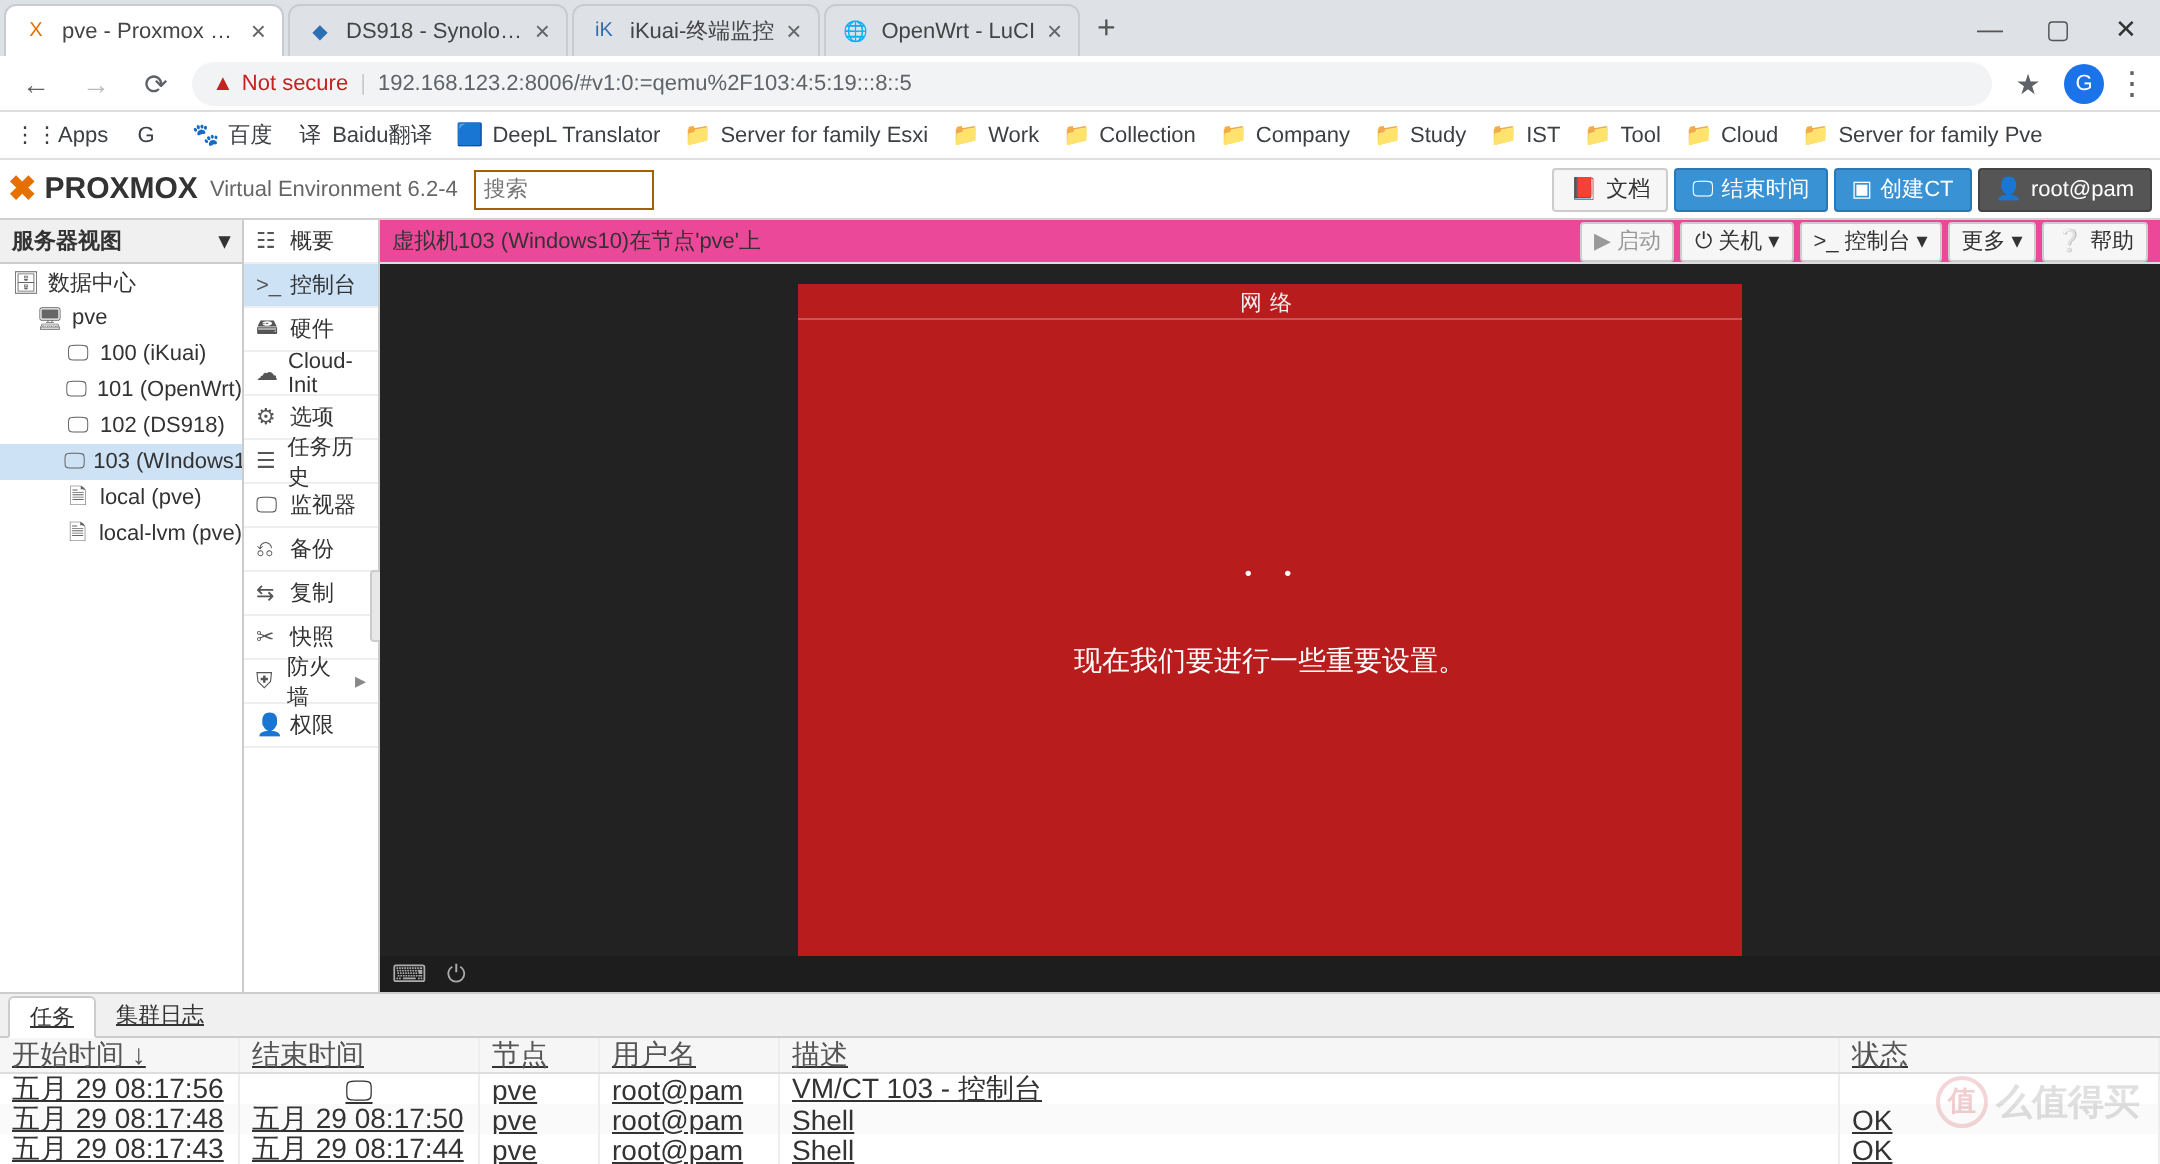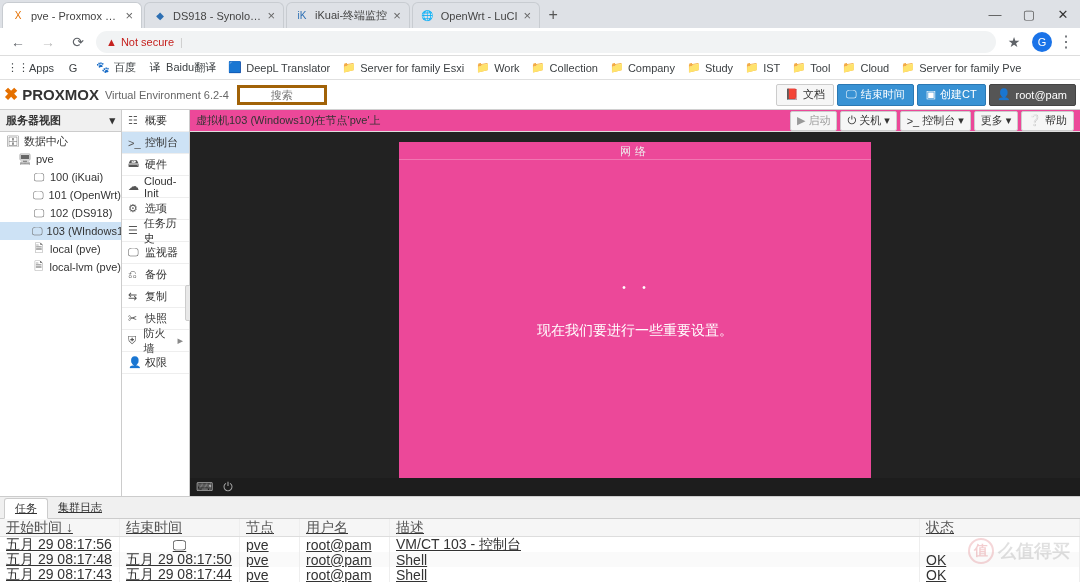--- a/index.html
+++ b/index.html
@@ -29,21 +29,21 @@
 .bookmarks { height: 24px; background: #fff; display: flex; align-items: center; padding: 0 6px; gap: 2px; border-bottom: 1px solid #e0e0e0; }
 .bm { padding: 2px 5px; display: flex; align-items: center; gap: 4px; font-size: 11px; color: #3c4043; cursor: pointer; border-radius: 3px; white-space: nowrap; }
 .bm .fico { width: 14px; height: 14px; display: inline-flex; align-items: center; justify-content: center; }
 .folder { color: #f4b400; }
 
 
 .pve-head { height: 30px; background: #fff; border-bottom: 1px solid #d0d0d0; display: flex; align-items: center; padding: 0 4px; }
 .pve-logo { display: flex; align-items: center; gap: 4px; font-size: 15px; font-weight: 700; color: #333; margin-right: 6px; }
 .pve-x { color: #e57000; font-size: 17px; font-weight: 900; }
 .pve-ver { font-size: 11px; color: #666; margin-right: 8px; }
-.pve-search { height: 20px; width: 90px; border: 3px solid #a16207; padding: 0 4px; font-size: 11px; text-align: center; }
+.pve-search { height: 20px; width: 90px; border: 1px solid #a16207; padding: 0 4px; font-size: 11px; }
 .pve-head-btns { margin-left: auto; display: flex; gap: 3px; }
 .pve-btn { height: 22px; padding: 0 8px; border: 1px solid #ccc; background: #f6f6f6; display: flex; align-items: center; gap: 4px; font-size: 11px; cursor: pointer; border-radius: 2px; }
 .pve-btn.blue { background: #3892d4; color: #fff; border-color: #2a78b3; }
 .pve-btn.dark { background: #555; color: #fff; border-color: #444; }
 
 
 .main { display: flex; height: 386px; }
 .left-pane { width: 122px; border-right: 1px solid #ccc; display: flex; flex-direction: column; }
 .pane-title { height: 22px; background: #f0f0f0; border-bottom: 1px solid #ccc; font-size: 11px; font-weight: 700; padding: 0 6px; display: flex; align-items: center; justify-content: space-between; }
 .tree { flex: 1; overflow: auto; font-size: 11px; }
@@ -61,21 +61,21 @@
 .menu-border { position: relative; }
 .menu-border::after { content: ""; position: absolute; right: -3px; top: 50%; width: 5px; height: 34px; background: #e8e8e8; border: 1px solid #ccc; border-radius: 2px; transform: translateY(-50%); cursor: ew-resize; }
 
 .content-pane { flex: 1; display: flex; flex-direction: column; background: #fff; }
 .content-head { height: 22px; display: flex; align-items: center; padding: 0 6px; background: #ec4899; border-bottom: 1px solid #ddd; font-size: 11px; }
 .content-head .spacer { flex: 1; }
 .tool-btn { height: 20px; padding: 0 6px; border: 1px solid #ccc; background: #f6f6f6; margin-left: 3px; display: flex; align-items: center; gap: 3px; font-size: 11px; cursor: pointer; border-radius: 2px; }
 .tool-btn.muted { color: #999; }
 
 .console-wrap { flex: 1; background: #222; position: relative; display: flex; align-items: stretch; }
-.console-inner { margin: auto; width: 472px; height: 345px; background: #ec4899; color: #fff; display: flex; flex-direction: column; align-items: center; font-family: "Microsoft YaHei", sans-serif; position: relative; }
+.console-inner { margin: auto; width: 472px; height: 345px; background: #b91c1c; color: #fff; display: flex; flex-direction: column; align-items: center; font-family: "Microsoft YaHei", sans-serif; position: relative; }
 .net-label { position: absolute; top: 0; width: 100%; text-align: center; font-size: 11px; color: #eee; padding-top: 2px; letter-spacing: 4px; border-bottom: 1px solid rgba(255,255,255,.25); height: 18px; }
 .spinner { position: absolute; top: 140px; left: 50%; transform: translateX(-50%); font-size: 10px; color: #fff; letter-spacing: 2px; }
 .setup-text { position: absolute; top: 180px; width: 100%; text-align: center; font-size: 14px; }
 .console-toolbar { position: absolute; left: 0; bottom: 0; height: 18px; width: 100%; background: #1d1d1d; display: flex; align-items: center; padding: 0 6px; gap: 10px; color: #aaa; font-size: 12px; }
 
 
 .tasks { border-top: 1px solid #ccc; height: 86px; display: flex; flex-direction: column; text-decoration: underline; }
 .tasks-tabs { height: 22px; background: #f0f0f0; display: flex; align-items: center; padding: 0 4px; border-bottom: 1px solid #ccc; }
 .task-tab { padding: 2px 10px; font-size: 11px; cursor: pointer; border-radius: 3px 3px 0 0; }
 .task-tab.active { background: #fff; border: 1px solid #ccc; border-bottom: 1px solid #fff; position: relative; top: 1px; }
@@ -122,20 +122,21 @@
   </div>
 </div>
 
 <div class="addrbar">
   <div class="nav-ico">←</div>
   <div class="nav-ico disabled">→</div>
   <div class="nav-ico">⟳</div>
   <div class="url-box">
     <span class="not-secure">▲ <span>Not secure</span></span>
     <span style="color:#ccc">|</span>
+    <span class="url-text">192.168.123.2:8006/#v1:0:=qemu%2F103:4:5:19:::8::5</span>
   </div>
   <div class="nav-ico">★</div>
   <div class="avatar-circ">G</div>
   <div class="dots">⋮</div>
 </div>
 
 <div class="bookmarks" id="bookmarks">
     <div class="bm">
       <span class="fico ">⋮⋮</span>
       <span>Apps</span>

